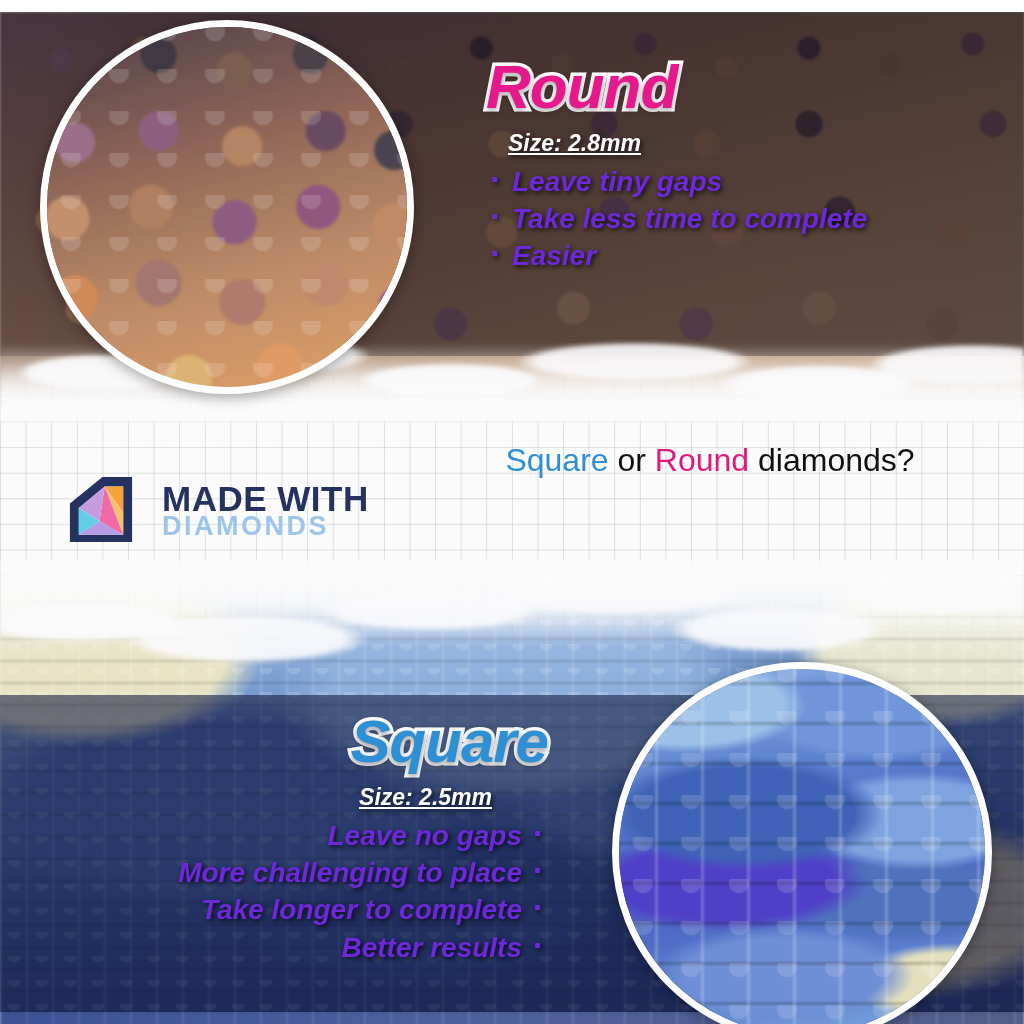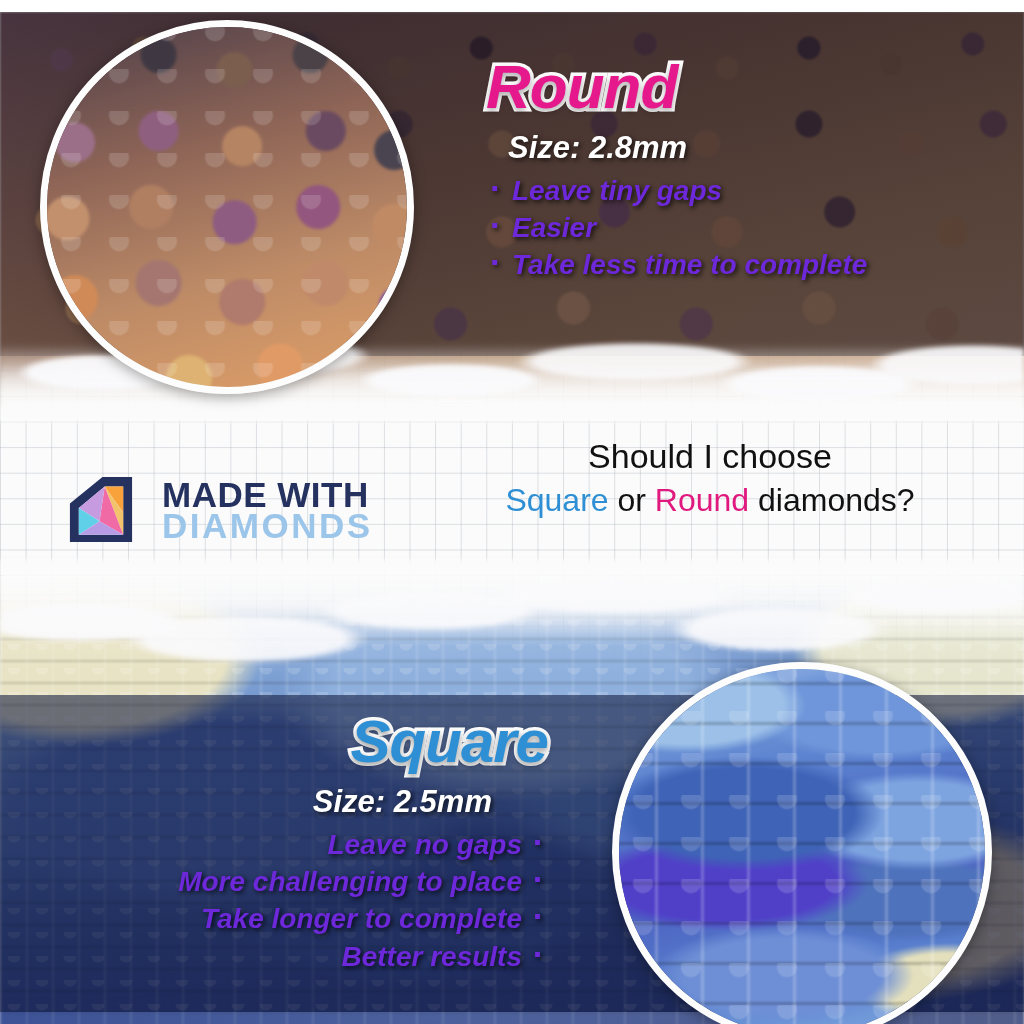--- a/index.html
+++ b/index.html
@@ -204,22 +204,22 @@
   .round-block{ position:absolute; left:486px; top:44px; width:520px; }
   .title{
     font-weight:bold; font-style:italic; letter-spacing:-1px; line-height:1;
   }
   .title-round{
     font-size:62px; color:#E5198C;
     -webkit-text-stroke:7px #ffffff; paint-order:stroke fill;
     text-shadow:0 3px 6px rgba(0,0,0,.35);
   }
   .size-line{
-    font-size:31px; font-style:italic; font-weight:bold; color:#fff;
-    text-shadow:2px 2px 5px rgba(0,0,0,.75); margin-top:12px;
+    font-size:23px; font-style:italic; font-weight:bold; color:#fff;
+    text-shadow:2px 2px 5px rgba(0,0,0,.75); margin-top:12px;text-decoration:underline;
   }
   .round-block .size-line{ margin-left:22px; }
   ul.feats{ list-style:none; margin-top:6px; }
   ul.feats li{
     font-size:28px; font-style:italic; font-weight:bold; color:#6d28d9;
     text-shadow:2px 2px 5px rgba(0,0,0,.8);
     line-height:1.33; white-space:nowrap;
   }
   ul.feats.left li{ padding-left:26px; position:relative; }
   ul.feats.left li:before{
@@ -244,21 +244,21 @@
   .q1{ font-size:34px; }
   .q2{ font-size:32px; margin-top:6px; white-space:nowrap; }
   .q2 .sq{ color:#2E8FD4; }
   .q2 .rd{ color:#E0197F; }
 
   
   .logo{ position:absolute; left:64px; top:462px; display:flex; align-items:center; gap:24px; }
   .logo-mark{ width:74px; height:74px; }
   .logo-words{ display:flex; flex-direction:column; line-height:.88; }
   .logo-l1{ font-size:35px; font-weight:bold; color:#25325F; letter-spacing:.5px; }
-  .logo-l2{ font-size:35px; font-weight:bold; color:#9CC5EA; letter-spacing:2.5px; }
+  .logo-l2{ font-size:27px; font-weight:bold; color:#9CC5EA; letter-spacing:2.5px; }
 </style>
 </head>
 <body>
 
 <div id="stage">
 
   <div class="grid-paper"></div>
 
   <div class="panel-top">
     <div class="round-bg"></div>
@@ -269,22 +269,22 @@
   <div class="inset inset-round">
     <div class="fill"></div>
     <div class="scale"></div>
   </div>
 
   <div class="round-block">
     <div class="title title-round">Round</div>
     <div class="size-line">Size:  2.8mm</div>
     <ul class="feats left">
       <li>Leave tiny gaps</li>
+      <li>Take less time to complete</li>
       <li>Easier</li>
-      <li>Take less time to complete</li>
     </ul>
   </div>
 
   <div class="logo">
     <svg class="logo-mark" viewBox="0 0 100 100">
       <path d="M8 92 V40 L52 4 H92 V92 Z" fill="#25325F"></path>
       <path d="M20 82 V46 L55 17 H80 V82 Z" fill="#ffffff"></path>
       <path d="M55 17 H80 V52 Z" fill="#F7A23B"></path>
       <path d="M80 52 V82 L55 17 Z" fill="#F2C36B"></path>
       <path d="M55 17 L80 82 L48 64 Z" fill="#F06AA6"></path>
@@ -292,21 +292,20 @@
       <path d="M20 46 L48 64 L20 82 Z" fill="#5FD0E8"></path>
       <path d="M20 82 L48 64 L80 82 Z" fill="#B79BE4"></path>
     </svg>
     <div class="logo-words">
       <span class="logo-l1">MADE WITH</span>
       <span class="logo-l2">DIAMONDS</span>
     </div>
   </div>
 
   <div class="question">
-    <div class="q1">Should I choose</div>
     <div class="q2">
       <span class="sq">Square</span><span> or </span><span class="rd">Round</span><span> diamonds?</span>
     </div>
   </div>
 
   <div class="panel-bottom">
     <div class="square-bg"></div>
     <div class="sq-scales"></div>
   </div>
   <div class="torn-bottom"></div>

